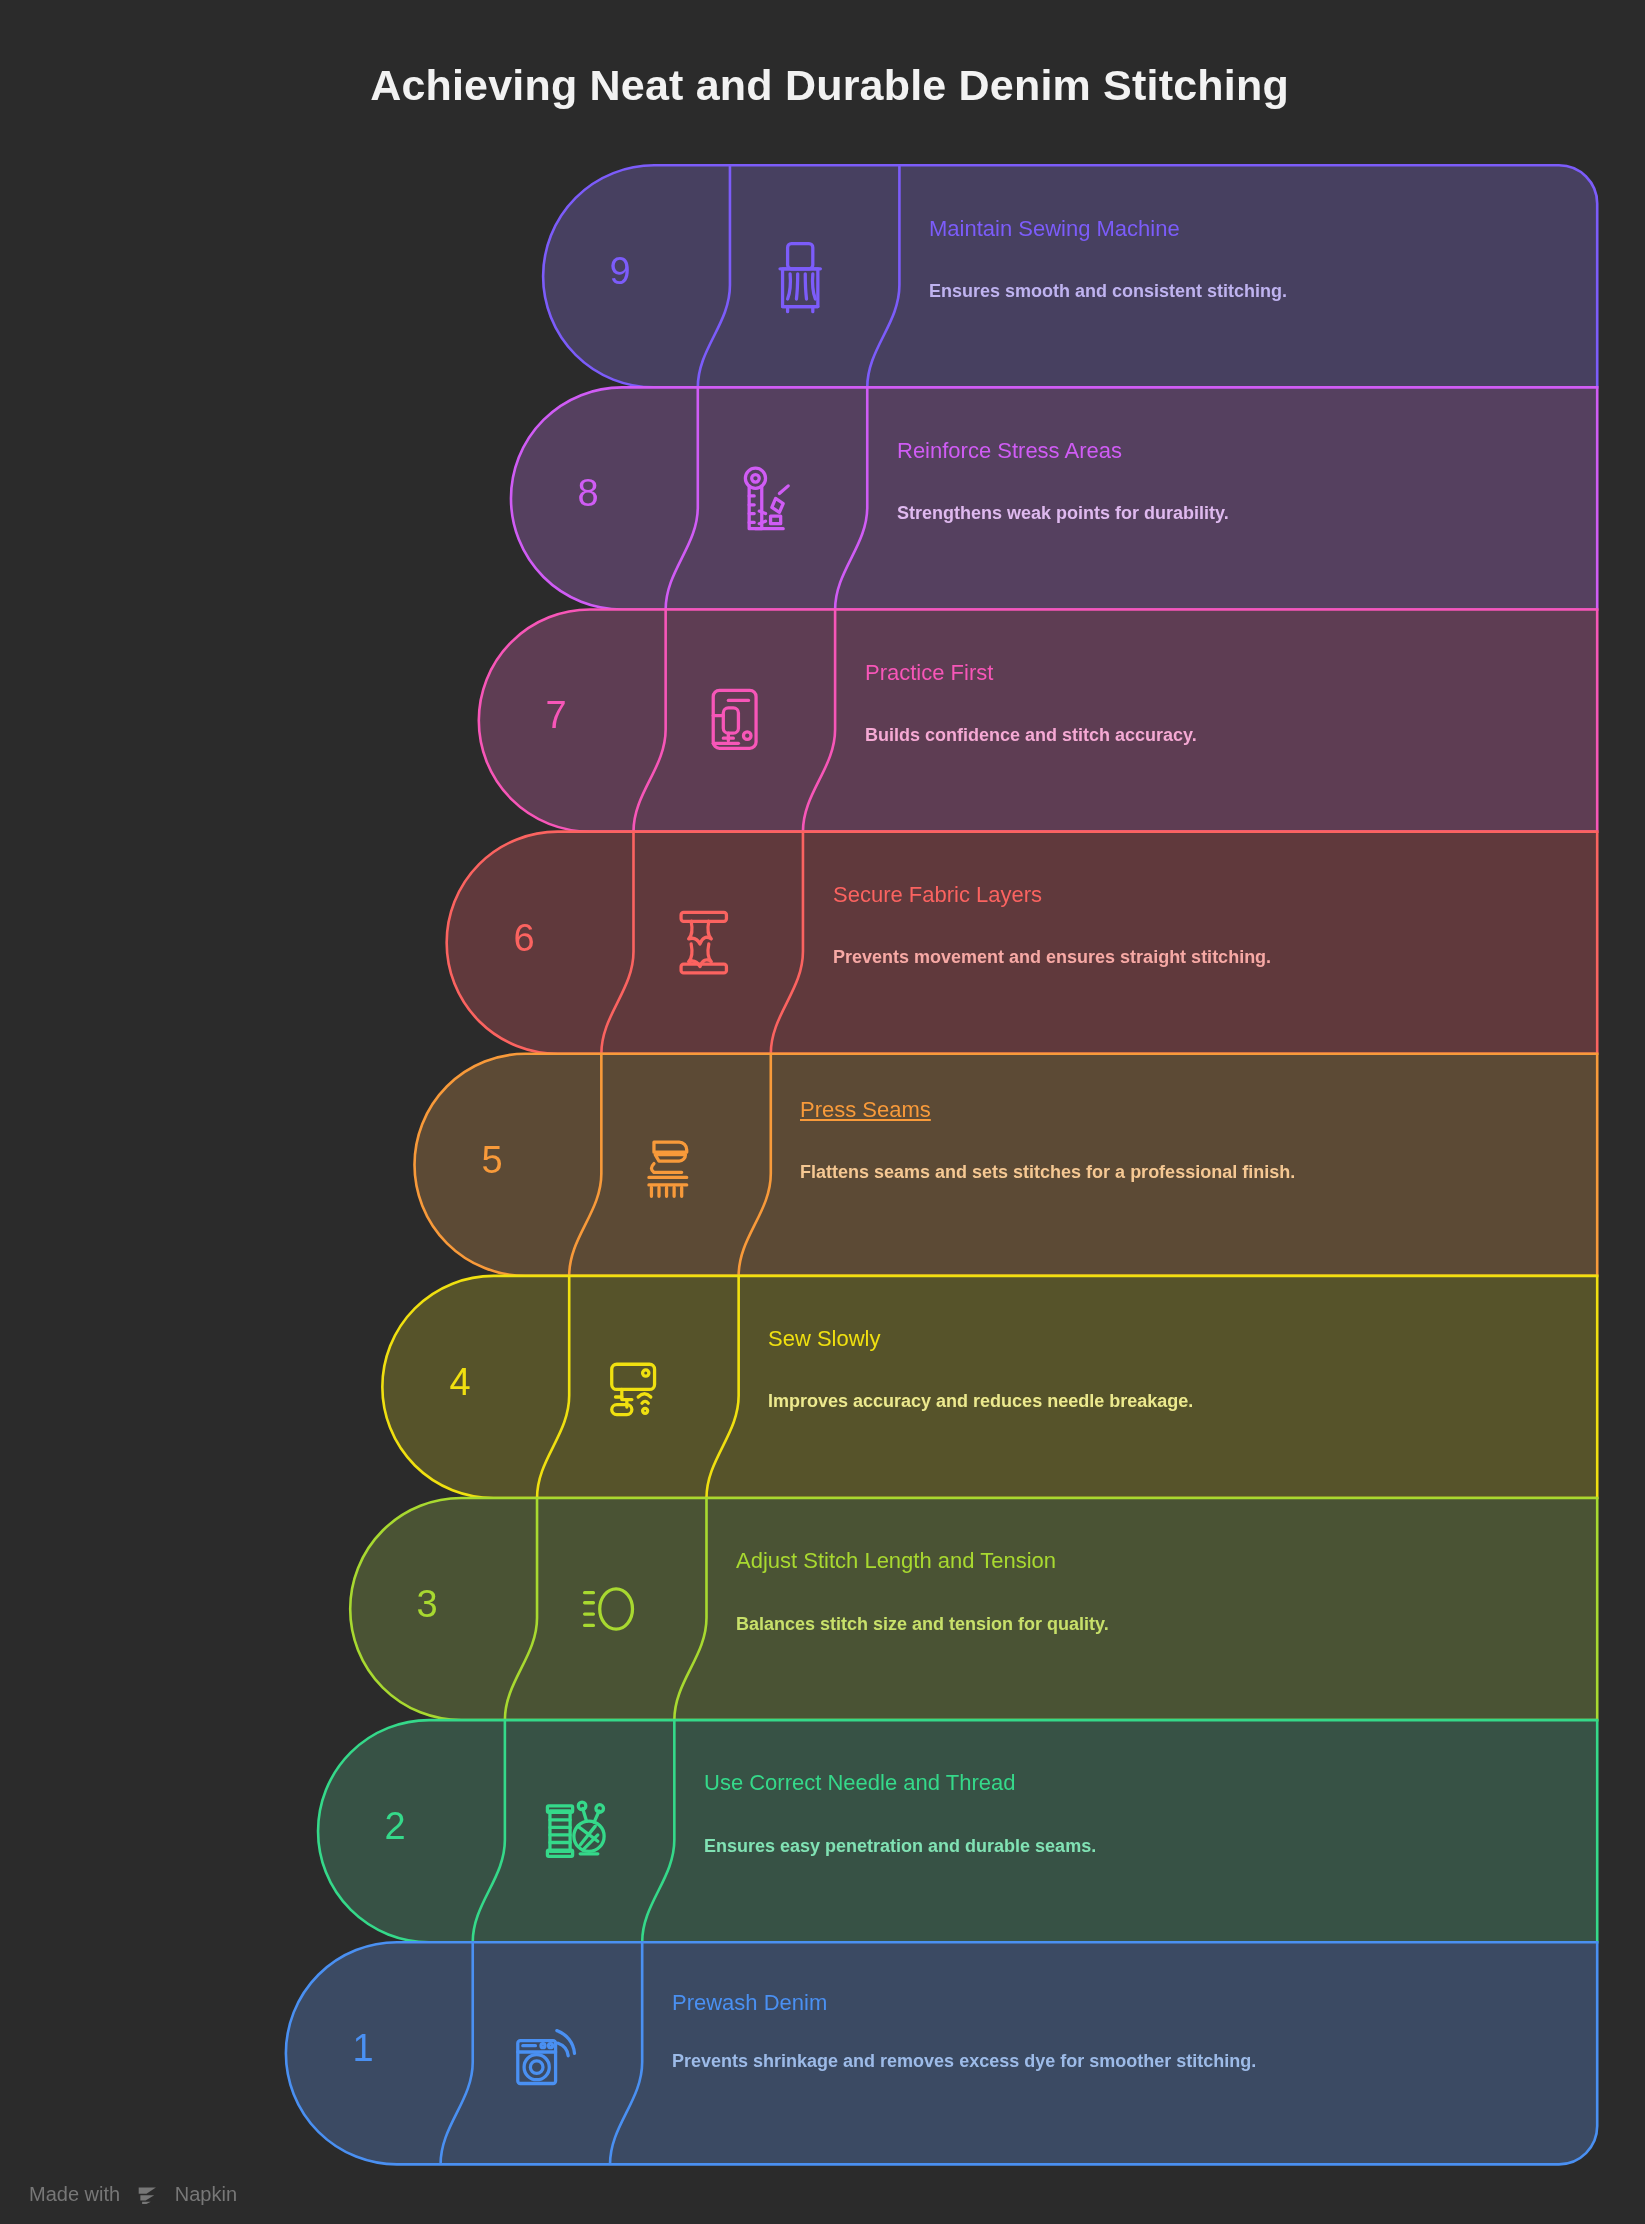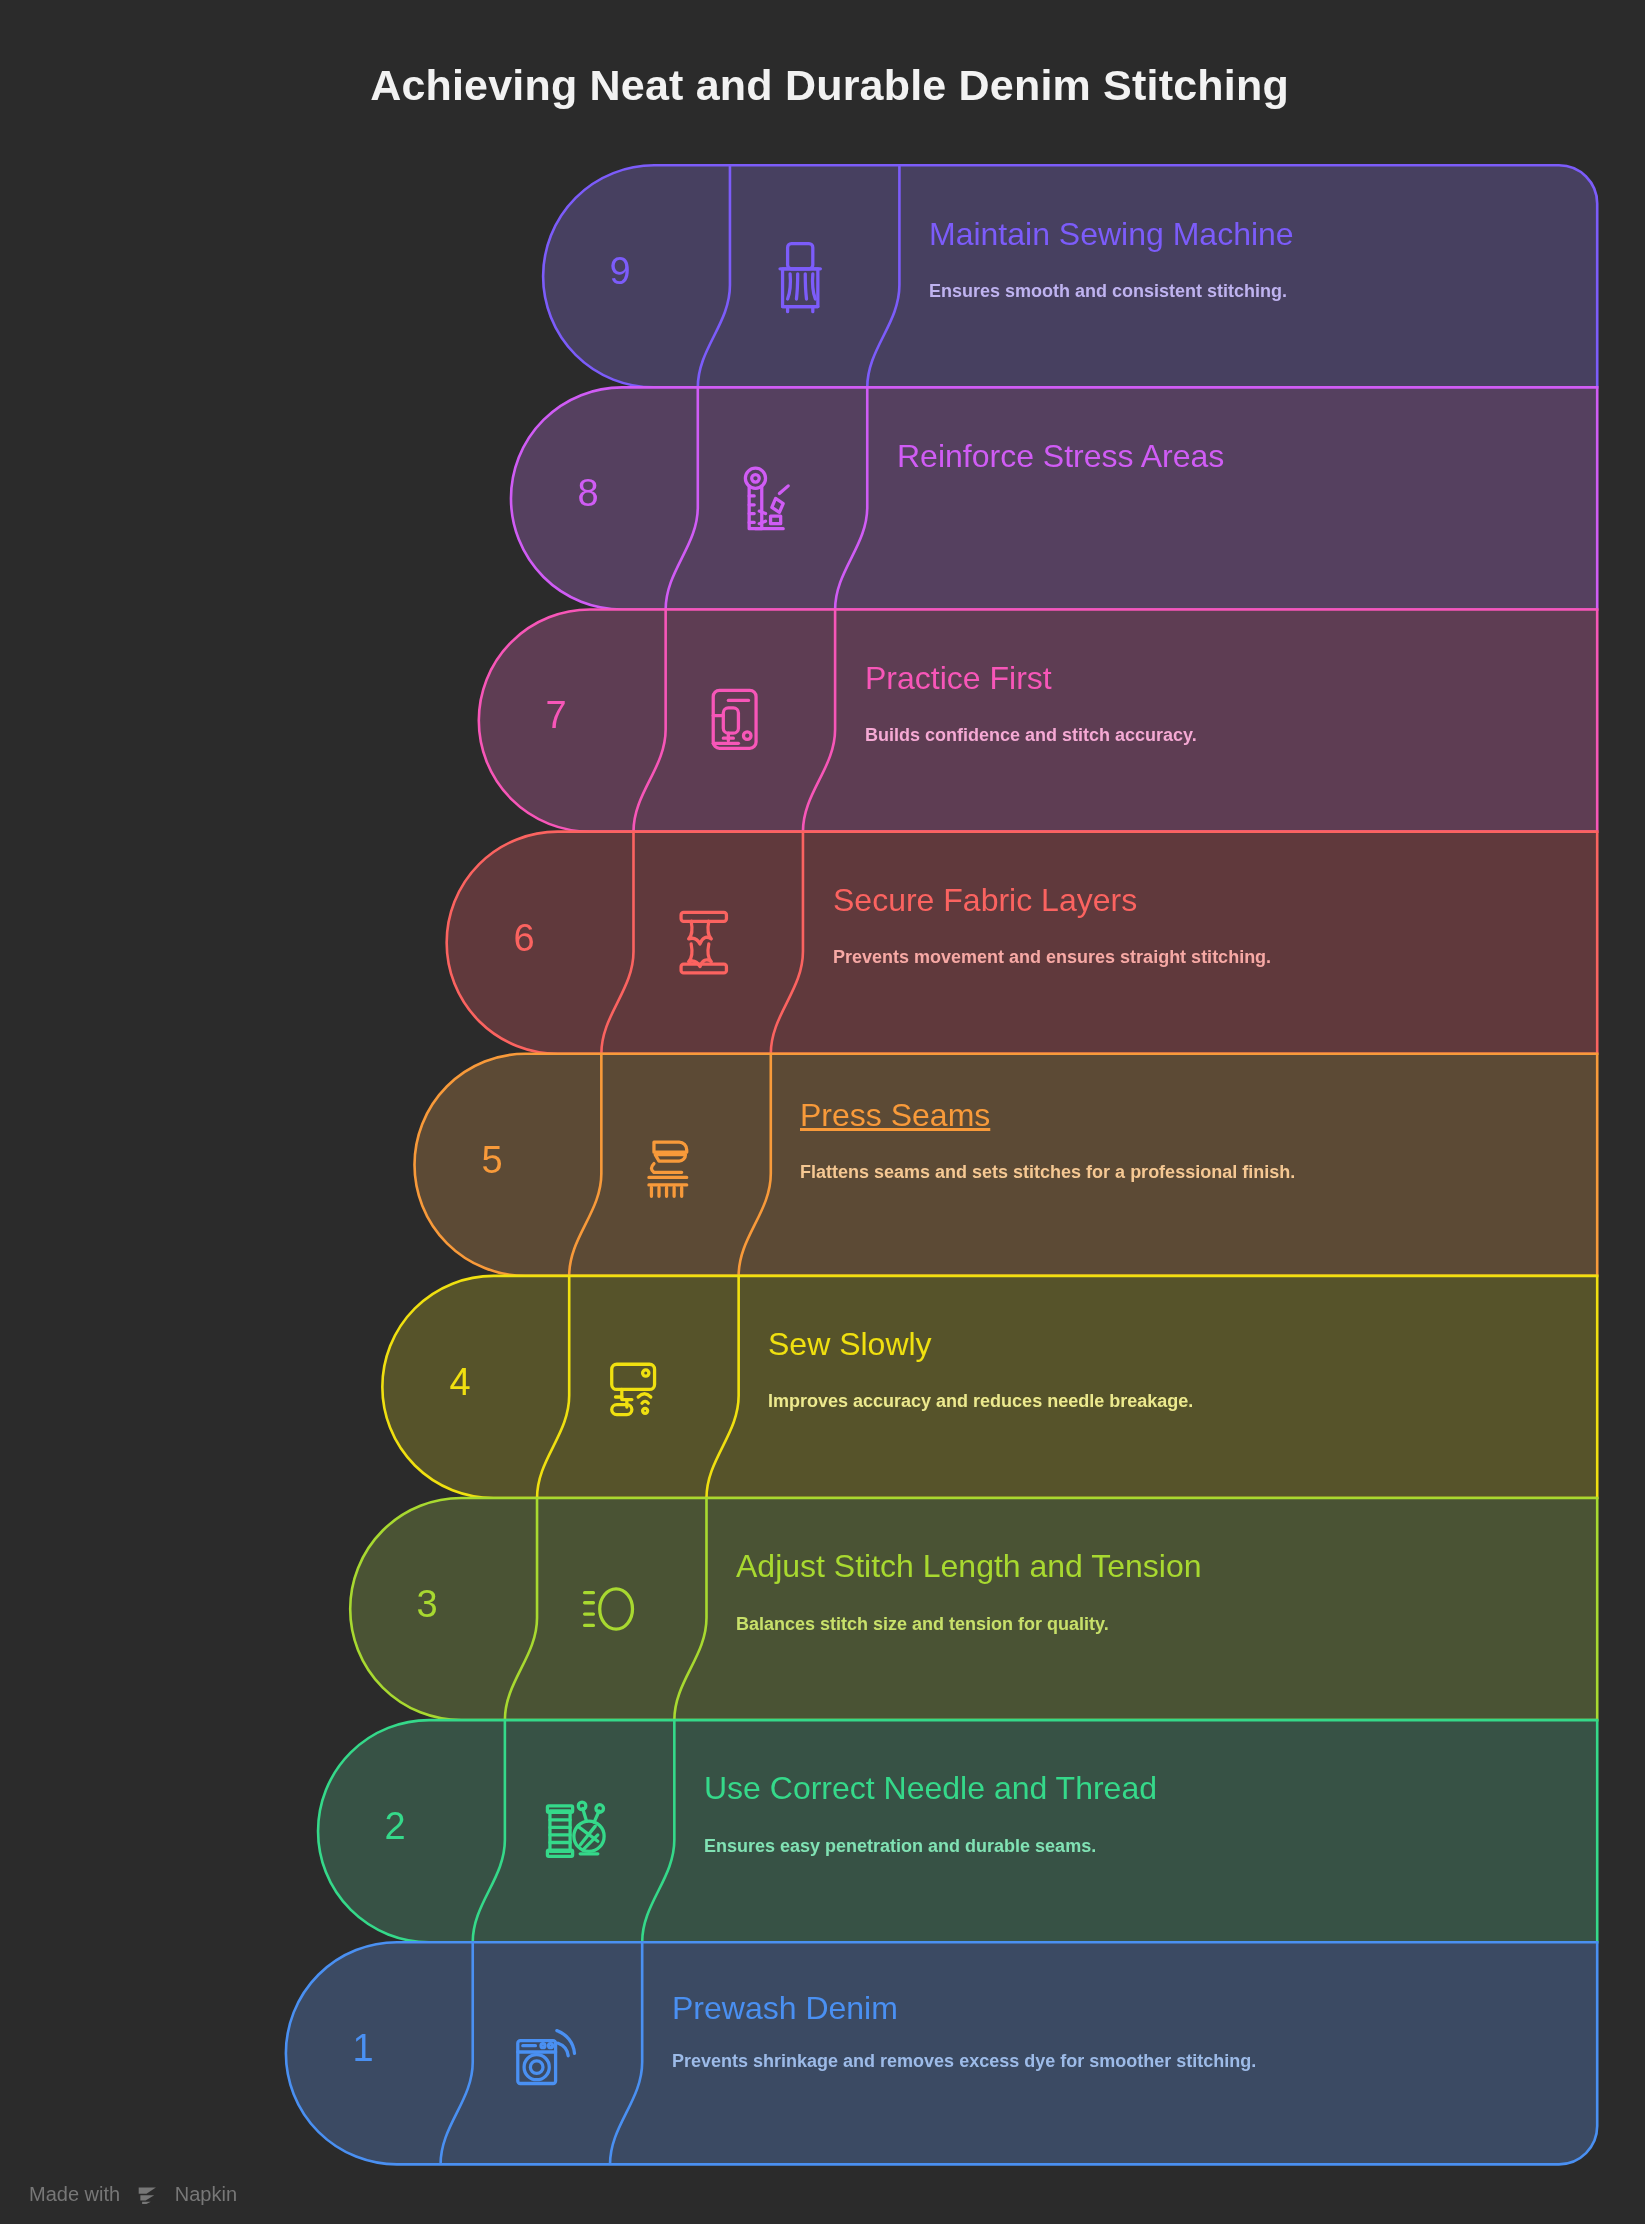--- a/index.html
+++ b/index.html
@@ -18,21 +18,21 @@
     font-weight:bold;
     padding-top:61px;
     letter-spacing:0.2px;
     box-sizing:border-box;
     padding-left:14px;
   }
   #stage{position:absolute;left:0;top:0;width:1645px;height:2225px;}
   #stage svg{position:absolute;left:0;top:0;}
   .r-title{
     position:absolute;
-    font-size:32px;
+    font-size:22px;
     font-weight:400;
     white-space:nowrap;
   }
   .r-desc{
     position:absolute;
     font-size:18px;
     font-weight:700;
     line-height:1.32;
   }
   .r-num{
@@ -161,20 +161,21 @@
         <path d="M44 24 a12 12 0 0 1 8 10"></path>
         <path d="M43 14 a21 21 0 0 1 14 18"></path>
       </g>
     </svg>
     <div style="position: absolute; left: 0px; top: 0px; width: 1645px; height: 2225px;">
       <div class="r-num" style="left: 568px; top: 250px; color: rgb(124, 92, 250);">9</div>
       <div class="r-title" style="left: 929px; top: 216px; color: rgb(124, 92, 250);">Maintain Sewing Machine</div>
       <div class="r-desc" style="left: 929px; top: 280px; width: 512px; color: rgb(191, 179, 240);">Ensures smooth and consistent stitching.</div>
       <div class="r-num" style="left: 536px; top: 472px; color: rgb(208, 92, 245);">8</div>
       <div class="r-title" style="left: 897px; top: 438px; color: rgb(208, 92, 245);">Reinforce Stress Areas</div>
+      <div class="r-desc" style="left: 897px; top: 502px; width: 544px; color: rgb(223, 185, 239);">Strengthens weak points for durability.</div>
       <div class="r-num" style="left: 504px; top: 694px; color: rgb(247, 86, 184);">7</div>
       <div class="r-title" style="left: 865px; top: 660px; color: rgb(247, 86, 184);">Practice First</div>
       <div class="r-desc" style="left: 865px; top: 724px; width: 576px; color: rgb(245, 169, 212);">Builds confidence and stitch accuracy.</div>
       <div class="r-num" style="left: 472px; top: 917px; color: rgb(251, 99, 96);">6</div>
       <div class="r-title" style="left: 833px; top: 882px; color: rgb(251, 99, 96);">Secure Fabric Layers</div>
       <div class="r-desc" style="left: 833px; top: 946px; width: 608px; color: rgb(247, 169, 165);">Prevents movement and ensures straight stitching.</div>
       <div class="r-num" style="left: 440px; top: 1139px; color: rgb(248, 154, 58);">5</div>
       <div class="r-title" style="left: 800px; top: 1097px; color: rgb(248, 154, 58); text-decoration: underline;">Press Seams</div>
       <div class="r-desc" style="left: 800px; top: 1161px; width: 640px; color: rgb(245, 200, 147);">Flattens seams and sets stitches for a professional finish.</div>
       <div class="r-num" style="left: 408px; top: 1361px; color: rgb(240, 224, 16);">4</div>

